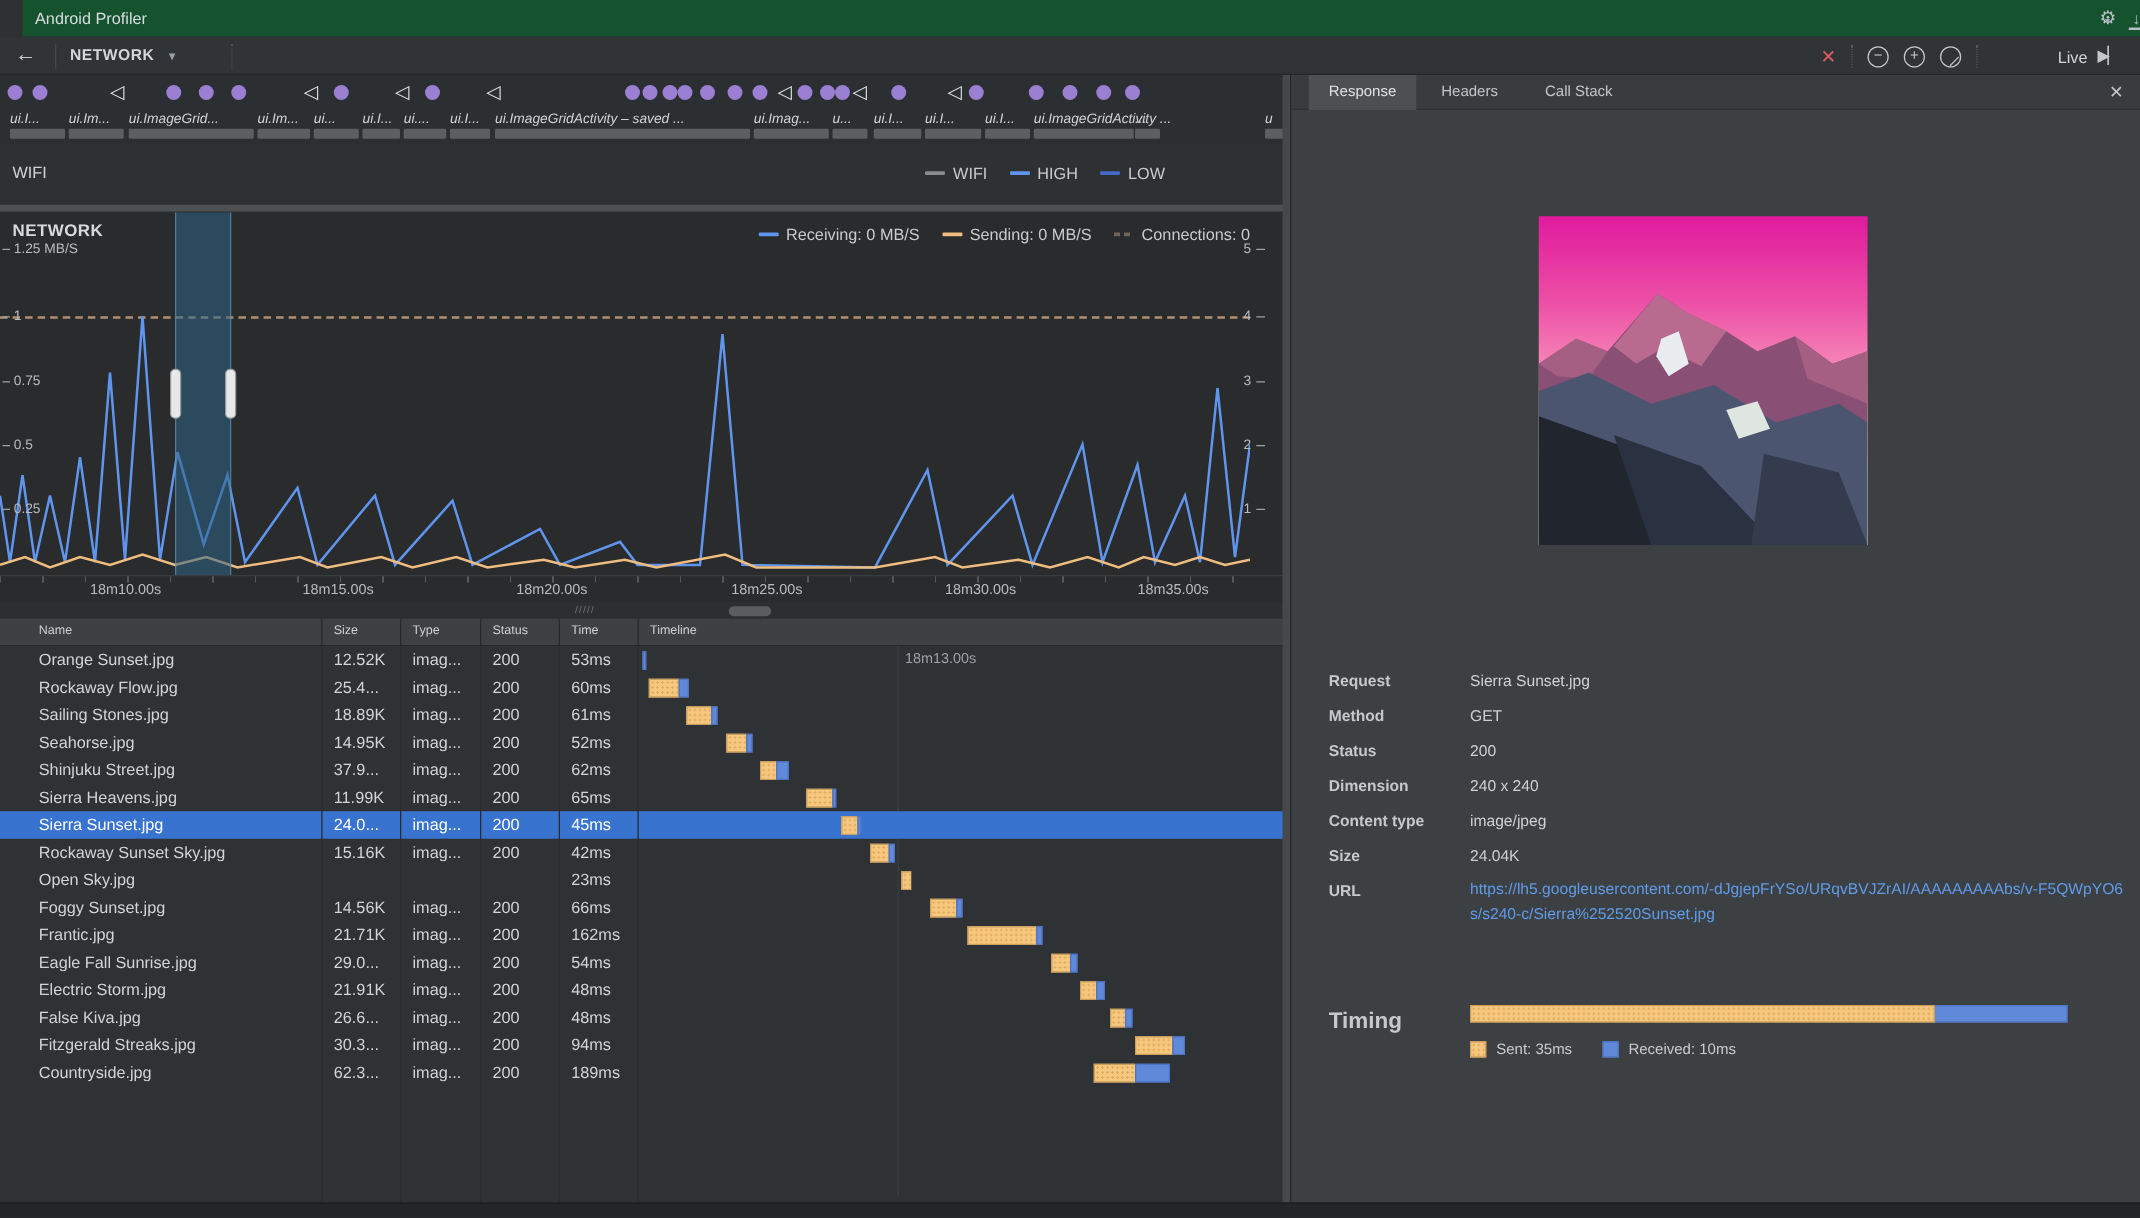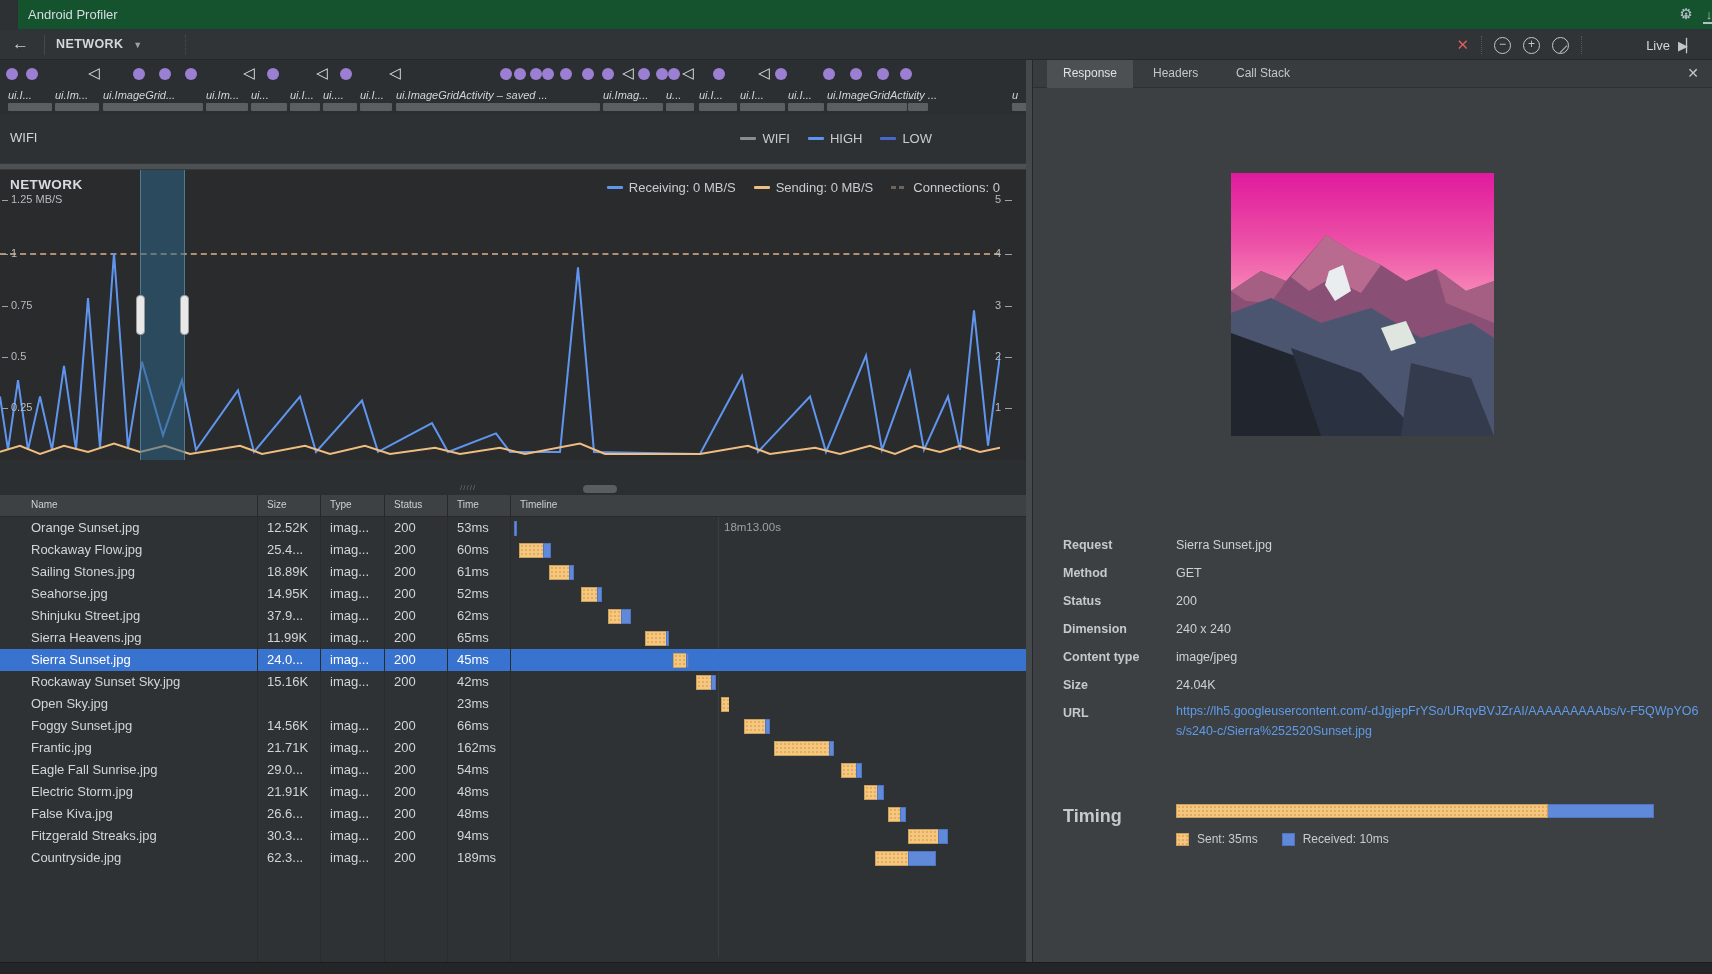--- a/index.html
+++ b/index.html
@@ -281,20 +281,31 @@
           <div class="tick-r" style="left: 994px; top: 129px;">3<span class="dash"></span></div>
           <div class="tick-r" style="left: 994px; top: 180px;">2<span class="dash"></span></div>
           <div class="tick-r" style="left: 994px; top: 231px;">1<span class="dash"></span></div>
         </div>
       <div class="sel-band" id="selBand" style="left: 140px; width: 45px;">
         <div class="sel-handle" style="left:-5px; top:125px"></div>
         <div class="sel-handle" style="right:-5px; top:125px"></div>
       </div>
     </div>
 
+    <div class="time-axis">
+      <div class="minor"></div>
+      <div id="timeLabels">
+          <div class="t-lbl" style="left: 72px;">18m10.00s</div>
+          <div class="t-lbl" style="left: 242px;">18m15.00s</div>
+          <div class="t-lbl" style="left: 413px;">18m20.00s</div>
+          <div class="t-lbl" style="left: 585px;">18m25.00s</div>
+          <div class="t-lbl" style="left: 756px;">18m30.00s</div>
+          <div class="t-lbl" style="left: 910px;">18m35.00s</div>
+        </div>
+    </div>
     <div class="scroll-strip">
       <span class="hatch">/////</span>
       <div class="scroll-handle"></div>
     </div>
 
     <div class="net-table">
       <div class="thead" id="tableHead">
           <div class="th" style="left: 31px;">Name</div>
           <div class="col-sep" style="left: 257px; height: 22px;"></div>
           <div class="th" style="left: 267px;">Size</div>

